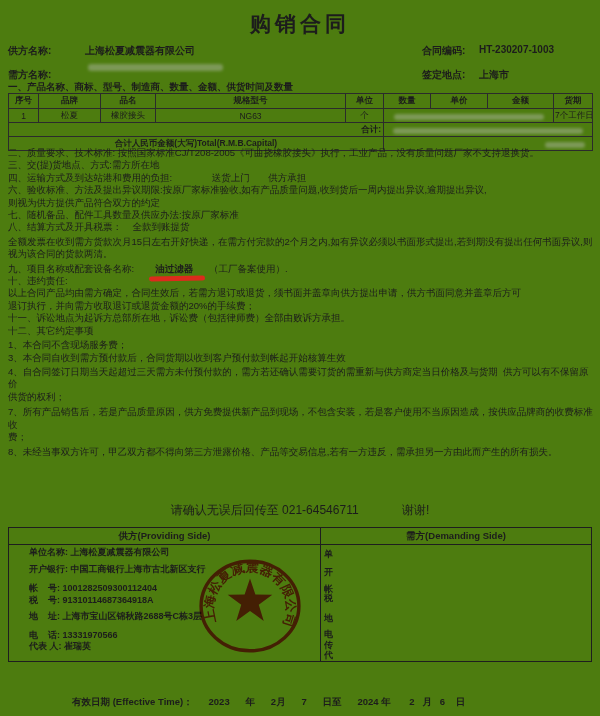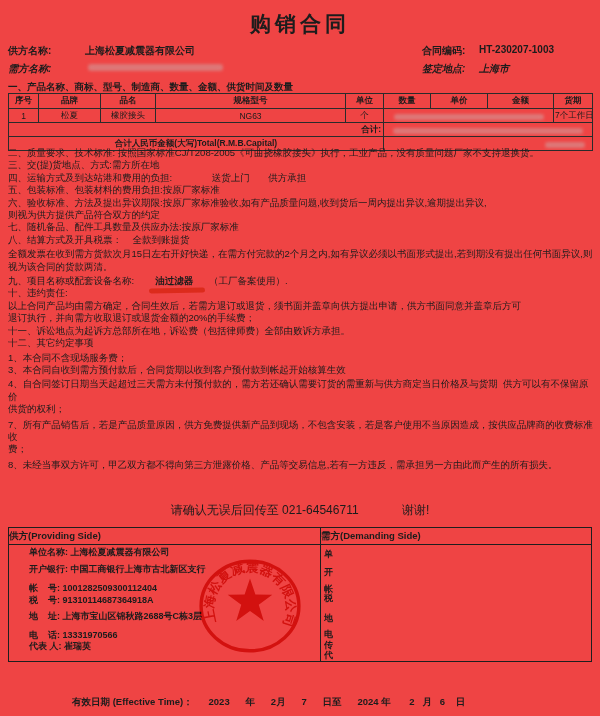--- a/index.html
+++ b/index.html
@@ -1,24 +1,24 @@
 <!DOCTYPE html>
 <html><head>
 <meta charset="utf-8">
 <style>
   html,body{margin:0;padding:0;background:#fff;}
-  .page{position:relative;width:600px;height:716px;background:#ef4444;
+  .page{position:relative;width:600px;height:716px;background:#4d7c0f;
         font-family:"Liberation Sans","DejaVu Sans",sans-serif;color:#1c1c1c;overflow:hidden;}
   .abs{position:absolute;}
   .pre{white-space:pre-wrap;}
   
   .title{top:10px;left:0;width:600px;text-align:center;font-size:21px;font-weight:bold;letter-spacing:4px;}
   .info-label{font-weight:bold;font-size:10px;}
   .info-value{font-weight:bold;font-size:10px;}
-  .row1{top:44px;} .row2{top:62px;font-style:italic;}
+  .row1{top:44px;} .row2{top:68px;}
   .lft{left:8px;} .val-l{left:85px;} .lbl-r{left:422px;} .val-r{left:479px;}
   
   .section-one{top:81px;left:8px;font-size:9.5px;font-weight:bold;}
   table.product{position:absolute;top:93px;left:8px;border-collapse:collapse;table-layout:fixed;width:584px;}
   table.product td,table.product th{border:1px solid #2b2b2b;font-size:8.5px;padding:0 1px;text-align:center;
         overflow:hidden;white-space:nowrap;}
   table.product th{font-weight:bold;height:14px;}
   table.product td{height:13px;}
   .right-al{text-align:right !important;font-weight:bold;padding-right:2px !important;}
   .cap-cell{font-weight:bold;}
@@ -31,21 +31,21 @@
   .uname{position:relative;display:inline-block;font-weight:bold;}
   .redline{position:absolute;left:-6px;right:-12px;bottom:-5px;height:4.5px;background:#dc2b1c;
         border-radius:3px;transform:rotate(-1.2deg);}
   
   .fax{top:502px;left:0;width:600px;text-align:center;font-size:12px;}
   
   .sig{top:527px;left:8px;width:582px;height:133px;border:1.5px solid #1e1e1e;display:flex;}
   .sig-col{position:relative;height:100%;}
   .sig-left{width:311px;border-right:1.2px solid #1e1e1e;}
   .sig-right{flex:1;}
-  .sig-head{height:16px;line-height:16px;font-weight:bold;font-size:9.5px;
+  .sig-head{height:16px;line-height:16px;text-align:center;font-weight:bold;font-size:9.5px;
         border-bottom:1.2px solid #1e1e1e;}
   .sig-rows{padding:2px 0 0 20px;}
   .sig-row{font-size:9px;font-weight:bold;line-height:11px;white-space:pre-wrap;}
   .m6{margin-top:6px;} .m4{margin-top:8px;} .m1{margin-top:1px;} .m5{margin-top:5px;}
   .partial{position:absolute;width:9px;overflow:hidden;font-size:9px;font-weight:bold;left:3px;}
   
   .stamp{top:557px;left:196px;width:108px;height:98px;opacity:.88;mix-blend-mode:multiply;pointer-events:none;}
   
   .effective{top:696px;left:72px;font-size:9.5px;font-weight:bold;}
 </style>
@@ -114,21 +114,20 @@
             <span class="smudge-in" style="width:40px;margin-right:6px;margin-left:auto;"></span>
           </td>
     </tr>
   </tbody>
     </table>
 
   <div class="abs clauses">
     <div class="clause">二、质量要求、技术标准: 按照国家标准CJ/T208-2005《可曲挠橡胶接头》执行，工业产品，没有质量问题厂家不支持退换货。</div>
     <div class="clause">三、交(提)货地点、方式:需方所在地</div>
     <div class="clause">四、运输方式及到达站港和费用的负担:               送货上门       供方承担</div>
-    <div class="clause">五、包装标准、包装材料的费用负担:按原厂家标准</div>
     <div class="clause">六、验收标准、方法及提出异议期限:按原厂家标准验收,如有产品质量问题,收到货后一周内提出异议,逾期提出异议,</div>
     <div class="clause">则视为供方提供产品符合双方的约定</div>
     <div class="clause">七、随机备品、配件工具数量及供应办法:按原厂家标准</div>
     <div class="clause">八、结算方式及开具税票：    全款到账提货</div>
     <div class="clause gap2">全额发票在收到需方货款次月15日左右开好快递，在需方付完款的2个月之内,如有异议必须以书面形式提出,若到期没有提出任何书面异议,则</div>
     <div class="clause">视为该合同的货款两清。</div>
     <div class="clause gap2"><span class="pre">九、项目名称或配套设备名称:        </span><span class="uname"><span>油过滤器</span><i class="redline"></i></span><span class="pre">      （工厂备案使用）.</span></div>
     <div class="clause">十、违约责任:</div>
     <div class="clause">以上合同产品均由需方确定，合同生效后，若需方退订或退货，须书面并盖章向供方提出申请，供方书面同意并盖章后方可</div>
     <div class="clause">退订执行，并向需方收取退订或退货金额的20%的手续费；</div>

